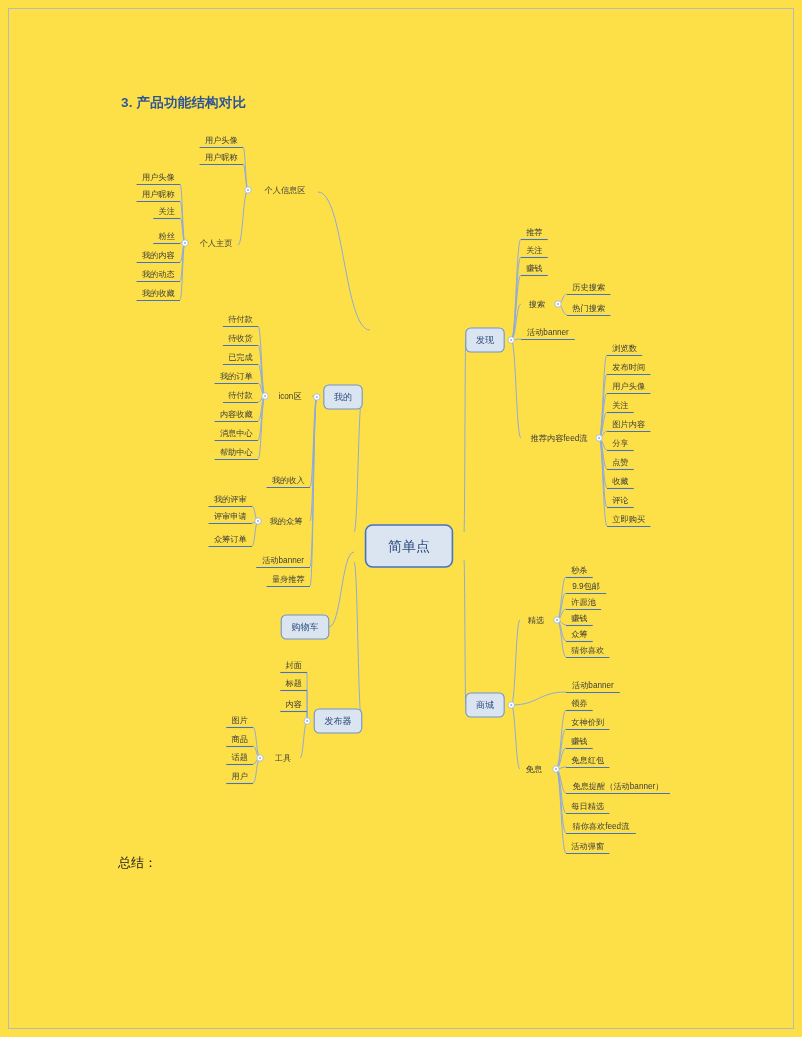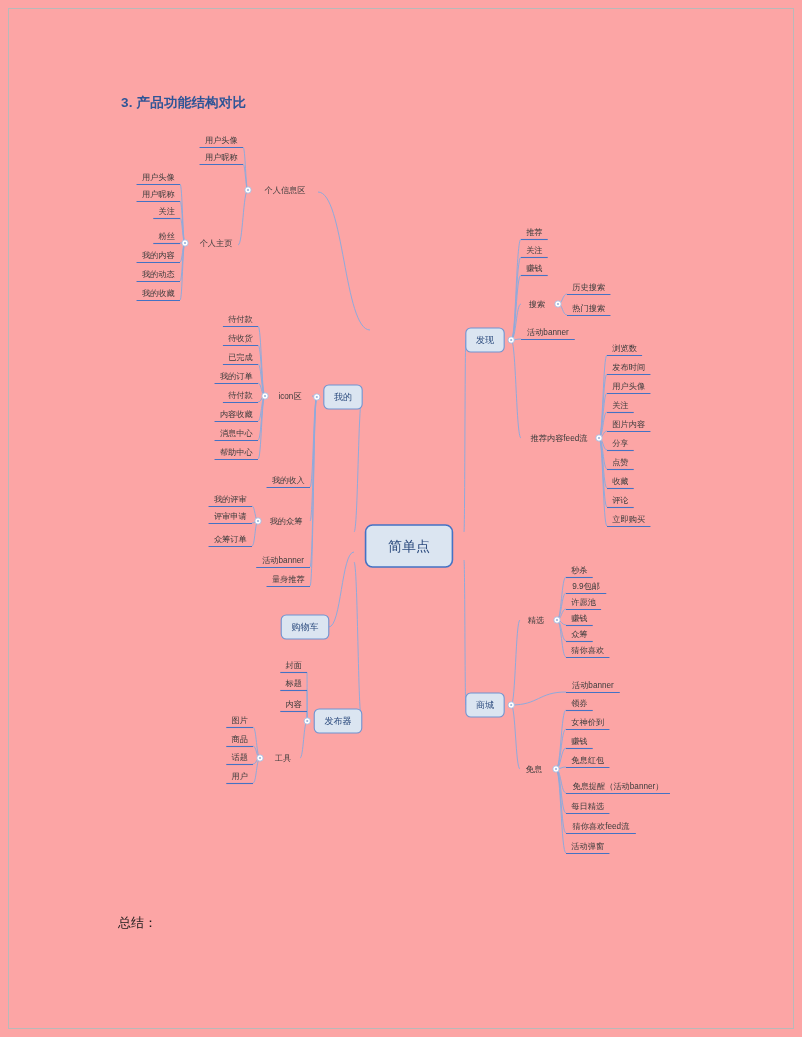--- a/index.html
+++ b/index.html
@@ -1,20 +1,20 @@
 <!DOCTYPE html>
 <html><head>
 <meta charset="utf-8">
 <style>
   html,body{margin:0;padding:0;background:#ffffff;}
   body{width:802px;height:1037px;font-family:"Liberation Sans","DejaVu Sans",sans-serif;overflow:hidden;}
-  #page{position:relative;width:802px;height:1037px;background:#fca5a5;box-sizing:border-box;}
+  #page{position:relative;width:802px;height:1037px;background:#fde047;box-sizing:border-box;}
   #page-frame{position:absolute;left:8px;top:8px;width:786px;height:1021px;border:1px solid #b9b9b9;box-sizing:border-box;pointer-events:none;}
   #doc-title{position:absolute;left:121px;top:94px;font-size:13.5px;font-weight:bold;color:#2f5597;letter-spacing:.2px;}
-  #summary{position:absolute;left:118px;top:914px;font-size:13px;color:#1a1a1a;}
+  #summary{position:absolute;left:118px;top:854px;font-size:13px;color:#1a1a1a;}
   #map{position:absolute;left:0;top:0;width:802px;height:1037px;}
   .leaf-txt{font-size:8.2px;fill:#3c3c3c;font-family:"Liberation Sans","DejaVu Sans",sans-serif;}
   .node-txt{font-size:9px;fill:#2b4a7d;font-family:"Liberation Sans","DejaVu Sans",sans-serif;}
   .root-txt{font-size:14px;fill:#2b4a7d;font-family:"Liberation Sans","DejaVu Sans",sans-serif;}
   .lnk{fill:none;stroke:#8faadc;stroke-width:1;}
   .uline{stroke:#4472c4;stroke-width:1.1;}
   .nodebox{fill:#dbe5f1;stroke:#6f94d2;stroke-width:1.1;}
   .rootbox{fill:#dbe5f1;stroke:#4472c4;stroke-width:1.6;}
   .toggle{fill:#ffffff;stroke:#9bb4dd;stroke-width:.8;}
   .toggledot{fill:#9bb4dd;}

